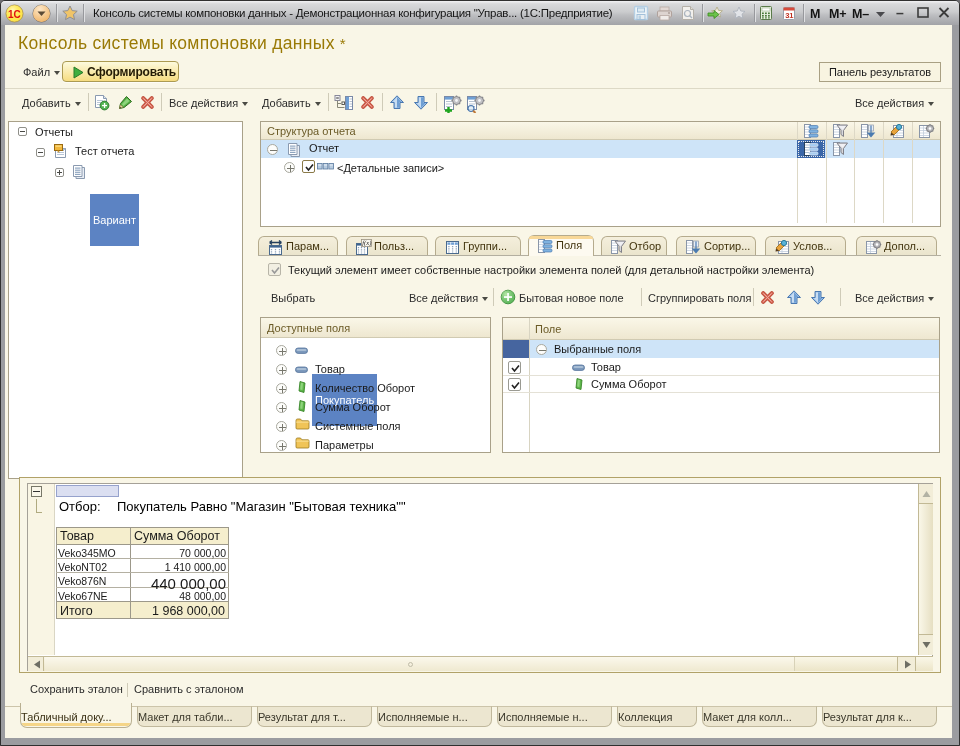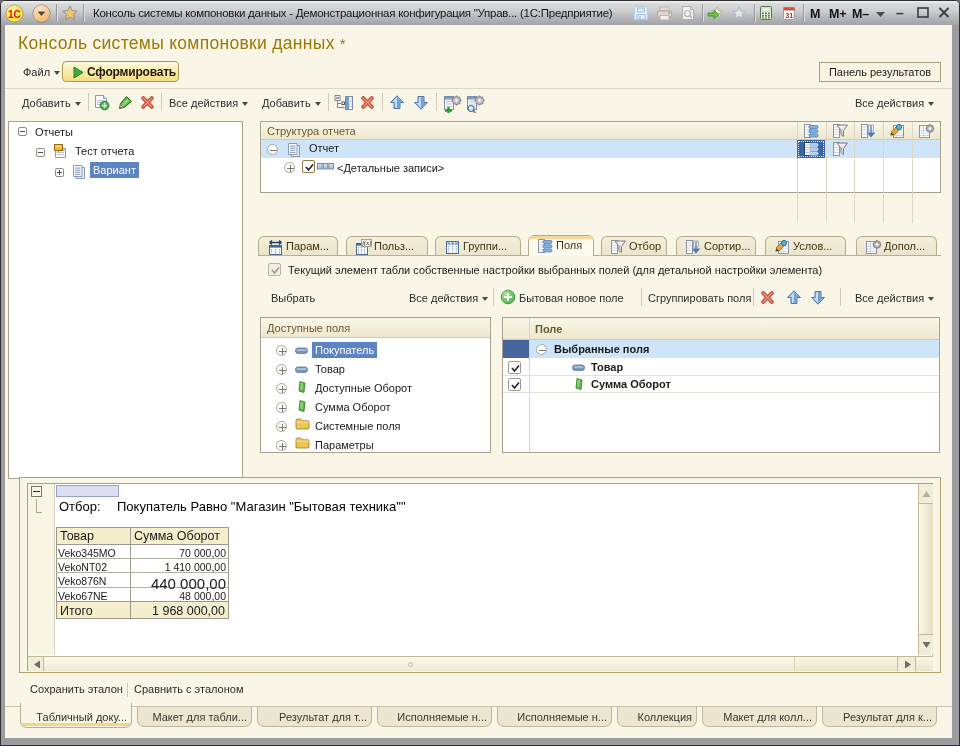--- a/index.html
+++ b/index.html
@@ -27,30 +27,30 @@
 .cb svg { position:absolute; left:1px; top:1px; }
 .cb.dis { background:#f2efe2; border-color:#b8b5a8; }
 
 .exp { position:absolute; width:9px; height:9px; background:#fff; border:1px solid #8f8f89; border-radius:2px; }
 .exp:before { content:""; position:absolute; left:1px; top:3px; width:5px; height:1px; background:#4a4a46; }
 .exp.plus:after { content:""; position:absolute; left:3px; top:1px; width:1px; height:5px; background:#4a4a46; }
 .lbl { position:absolute; white-space:nowrap; }
 .cexp { position:absolute; width:11px; height:11px; border-radius:50%; background:#fdfdfb; border:1px solid #a8a89e; }
 .cexp:before { content:""; position:absolute; left:2px; top:4.5px; width:7px; height:1px; background:#77776d; }
 .cexp.plus:after { content:""; position:absolute; left:4.5px; top:2px; width:1px; height:7px; background:#77776d; }
-.sel-blue { background:#5c83c3; color:#fff; padding:2px 3px; }
+.sel-blue { background:#5c83c3; color:#fff; padding:20px 3px;margin-top:32px; }
 
 .ttab { position:absolute; top:236px; height:20px; border:1px solid #b5ab8d; border-bottom:none; border-radius:6px 6px 0 0; background:linear-gradient(#f4efdc,#eae4cc); }
 .ttab.act { background:#fdfaf0; height:21px; top:235px; z-index:5; }
 .ttab.act:before { content:""; position:absolute; left:0; right:0; top:0; height:3px; background:#f8d898; border-radius:5px 5px 0 0; }
 .ttab .ti { position:absolute; left:8px; top:2px; }
 .ttab .tt { position:absolute; left:27px; top:3px; color:#42340e; white-space:nowrap; }
 
 .btab { position:absolute; top:706px; height:21px; border:1px solid #c0b89c; border-top:1px solid #ccc4aa; border-radius:0 0 7px 7px; background:#ece6d0; }
-.btab span { position:absolute; left:0; right:4px; top:4px; text-align:right; color:#3a372a; white-space:nowrap; }
+.btab span { position:absolute; left:0; right:16px; top:4px; text-align:left; color:#3a372a; white-space:nowrap; }
 .btab.act { background:#f9f6e7; z-index:5; top:703px; height:25px; border-top:none; border-color:#b9b092; }
 .btab.act span { top:8px; color:#3a3014; }
 .btab.act:after { content:""; position:absolute; left:1px; right:1px; bottom:1px; height:3.5px; background:#f5d588; border-radius:0 0 5px 5px; }
 .num { text-align:right; }
 </style>
 </head>
 <body>
 <div id="frame"></div>
 <div id="titlebar">
 
@@ -265,21 +265,21 @@
     <path d="M6 4.5 h8.5 v11 h-8.5 Z" fill="#e8edf4" stroke="#8a9ab0"></path>
     <path d="M3.5 2.5 h8.5 v11 h-8.5 Z" fill="#fff" stroke="#8a9ab0"></path>
     <rect x="5" y="4.5" width="5.5" height="1.2" fill="#8fa6c0"></rect>
       <rect x="5" y="6.6" width="5.5" height="1.2" fill="#8fa6c0"></rect>
       <rect x="5" y="8.7" width="5.5" height="1.2" fill="#8fa6c0"></rect>
       <rect x="5" y="10.8" width="5.5" height="1.2" fill="#8fa6c0"></rect>
   </svg>
   <div class="lbl sel-blue" style="left:81px; top:40px">Вариант</div>
 </div>
 
-<div class="panel" style="left:260px; top:121px; width:681px; height:72px;">
+<div class="panel" style="left:260px; top:121px; width:681px; height:106px;">
   <div class="phead" style="height:18px">
       <span>Структура отчета</span>
     </div>
   <div class="abs" style="left:0; top:18px; width:679px; height:18px; background:#cee4f8;"></div>
 
   <div class="abs" style="left:536px; top:0; width:1px; height:101px; background:#ddd8c6"></div>
   <div class="abs" style="left:565px; top:0; width:1px; height:101px; background:#ddd8c6"></div>
   <div class="abs" style="left:593px; top:0; width:1px; height:101px; background:#ddd8c6"></div>
   <div class="abs" style="left:622px; top:0; width:1px; height:101px; background:#ddd8c6"></div>
   <div class="abs" style="left:651px; top:0; width:1px; height:101px; background:#ddd8c6"></div>
@@ -437,21 +437,21 @@
   <span class="tt">Допол...</span>
   </div>
 <div class="abs" style="left:258px; top:255px; width:683px; height:1px; background:#b3afa0; z-index:1"></div>
 <div class="abs" style="left:529px; top:255px; width:64px; height:1px; background:#fdfaf0; z-index:6"></div>
 
 <div class="cb dis" style="left:268px; top:263px">
     <svg width="11" height="11" viewBox="0 0 11 11">
       <path d="M2 5 L4.5 8 L9 2.5" fill="none" stroke="#999" stroke-width="1.6"></path>
     </svg>
   </div>
-<div class="lbl" style="left:288px; top:264px">Текущий элемент табли собственные настройки выбранных полей (для детальной настройки элемента)</div>
+<div class="lbl" style="left:288px; top:264px">Текущий элемент имеет собственные настройки элемента полей (для детальной настройки элемента)</div>
 
 <div class="tb" style="left:271px; top:292px">Выбрать</div>
 <div class="tb" style="left:409px; top:292px">Все действия<span class="caret"></span></div>
 <div class="vsep" style="left:493px; top:288px; height:18px"></div>
 <svg class="abs" style="left:500px; top:289px" width="16" height="16" viewBox="0 0 16 16">
   <circle cx="8" cy="8" r="6.8" fill="#5cb85c" stroke="#3a8a3a"></circle>
   <circle cx="8" cy="8" r="6.8" fill="url(#ggr)"></circle>
   <defs>
       <radialGradient id="ggr" cx="0.35" cy="0.3" r="0.9">
         <stop offset="0" stop-color="#b8e8a8"></stop>
@@ -497,42 +497,42 @@
   <svg class="abs" style="left:34px; top:48px" width="13" height="8" viewBox="0 0 13 8">
       <rect x="0.5" y="1" width="12" height="5.4" rx="2.6" fill="#7c99bc" stroke="#54729a" stroke-width="0.8"></rect>
       <rect x="1.6" y="2" width="9.8" height="2" rx="1" fill="#a8bdd4"></rect>
     </svg>
   <div class="lbl" style="left:54px; top:45px">Товар</div>
   <div class="cexp plus" style="left:15px; top:65px"></div>
   <svg class="abs" style="left:36px; top:62px" width="10" height="14" viewBox="0 0 10 14">
       <path d="M3 1.5 L8 3 L7 12.5 L2 11 Z" fill="#5db54a" stroke="#2e7d1e" stroke-width="0.8"></path>
       <path d="M3.8 2.6 L6 3.3 L5.4 10 L3.2 9.4 Z" fill="#8ed47c"></path>
     </svg>
-  <div class="lbl" style="left:54px; top:64px">Доступные Оборот</div>
+  <div class="lbl" style="left:54px; top:64px">Количество Оборот</div>
   <div class="cexp plus" style="left:15px; top:84px"></div>
   <svg class="abs" style="left:36px; top:81px" width="10" height="14" viewBox="0 0 10 14">
       <path d="M3 1.5 L8 3 L7 12.5 L2 11 Z" fill="#5db54a" stroke="#2e7d1e" stroke-width="0.8"></path>
       <path d="M3.8 2.6 L6 3.3 L5.4 10 L3.2 9.4 Z" fill="#8ed47c"></path>
     </svg>
   <div class="lbl" style="left:54px; top:83px">Сумма Оборот</div>
   <div class="cexp plus" style="left:15px; top:103px"></div>
   <svg class="abs" style="left:34px; top:100px" width="15" height="12" viewBox="0 0 15 12">
       <path d="M1 2.5 C1 1.7 1.6 1 2.4 1 L5.5 1 L7 2.8 L13 2.8 C13.8 2.8 14 3.3 14 4 L14 10 C14 10.7 13.6 11 12.9 11 L2.1 11 C1.4 11 1 10.7 1 10 Z" fill="#f0c457" stroke="#9a7a20" stroke-width="0.8"></path>
       <path d="M1.2 4.6 L13.8 4.6 L13.8 3.6 L1.2 3.6 Z" fill="#fbe39a"></path>
     </svg>
   <div class="lbl" style="left:54px; top:102px">Системные поля</div>
   <div class="cexp plus" style="left:15px; top:122px"></div>
   <svg class="abs" style="left:34px; top:119px" width="15" height="12" viewBox="0 0 15 12">
       <path d="M1 2.5 C1 1.7 1.6 1 2.4 1 L5.5 1 L7 2.8 L13 2.8 C13.8 2.8 14 3.3 14 4 L14 10 C14 10.7 13.6 11 12.9 11 L2.1 11 C1.4 11 1 10.7 1 10 Z" fill="#f0c457" stroke="#9a7a20" stroke-width="0.8"></path>
       <path d="M1.2 4.6 L13.8 4.6 L13.8 3.6 L1.2 3.6 Z" fill="#fbe39a"></path>
     </svg>
   <div class="lbl" style="left:54px; top:121px">Параметры</div>
 </div>
 
-<div class="panel" style="left:502px; top:317px; width:438px; height:136px;font-weight:bold;">
+<div class="panel" style="left:502px; top:317px; width:438px; height:136px;">
   <div class="phead" style="height:22px">
       <span style="left:32px; top:5px">Поле</span>
     </div>
   <div class="abs" style="left:26px; top:0; width:1px; height:134px; background:#d8d4c2"></div>
   <div class="abs" style="left:0; top:22px; width:436px; height:18px;">
       <div class="abs" style="left:0; top:0; width:26px; height:18px; background:#46659f"></div>
       <div class="abs" style="left:27px; top:0; right:0; height:18px; background:#cee4f8"></div>
     </div>
   <div class="cexp" style="left:33px; top:26px; z-index:2"></div>
   <div class="lbl" style="left:51px; top:25px; z-index:2">Выбранные поля</div>

